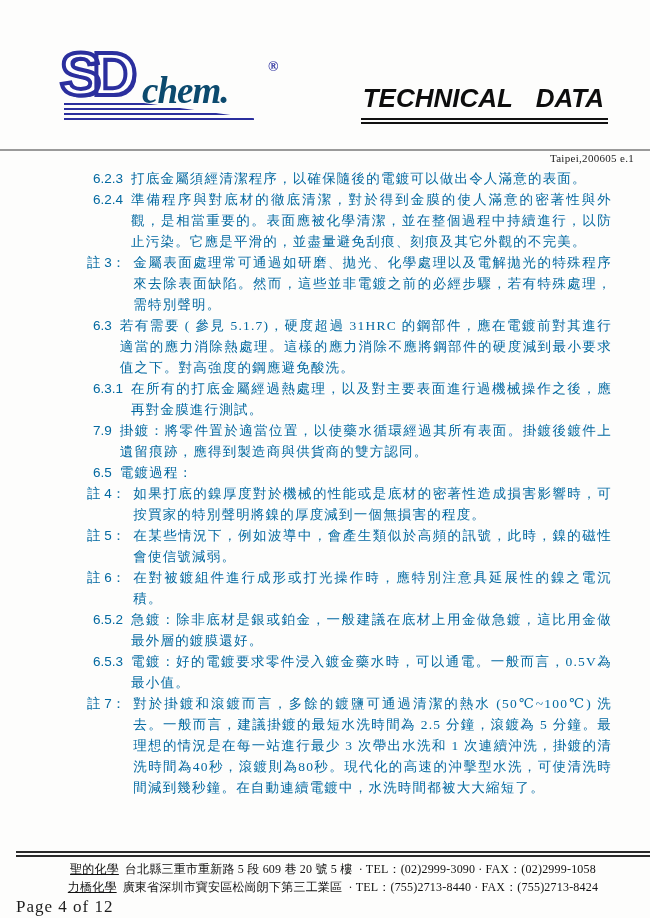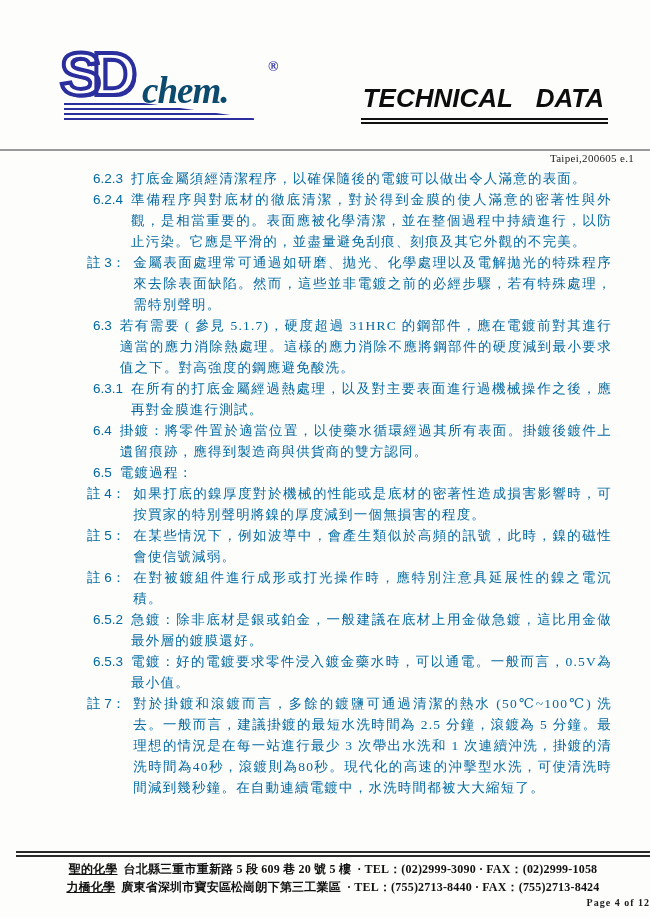--- a/index.html
+++ b/index.html
@@ -51,32 +51,32 @@
   .item.note{margin-left:-6px;}
   .item-label{
     white-space:nowrap; padding-right:8px; flex:0 0 auto;
     font-family:"Liberation Sans","DejaVu Sans",sans-serif; font-size:13.5px;
   }
   .item-text{
     flex:1; text-align:justify; letter-spacing:1.2px;
     font-family:"Liberation Serif","DejaVu Serif",serif;
   }
   
-  .footer{position:absolute; left:16px; right:0; top:851px;font-weight:bold;}
+  .footer{position:absolute; left:16px; right:0; top:851px;}
   .footer-rule{border-top:2px solid #2a2a2a; border-bottom:2px solid #2a2a2a; height:2px;}
   .footer-lines{margin-top:3px;}
   .footer-line{
     text-align:center; font-size:12px; line-height:18px; color:#111;
     letter-spacing:0.2px; white-space:nowrap;
   }
   .company-name{text-decoration:underline;}
   .company-address{margin-left:6px;}
   .contact-sep{margin:0 3px;}
   .page-number{
-    text-align:right; font-size:10px; margin-top:1px; letter-spacing:1px;
+    text-align:left; font-size:17px; margin-top:1px; letter-spacing:1px;
   }
 </style>
 </head>
 <body>
 
 <div class="page">
 
   <div class="header">
     <div class="logo">
       <span class="logo-sd">SD</span>
@@ -107,21 +107,21 @@
       </div>
       <div class="item">
         <span class="item-label">6.3</span>
         <span class="item-text">若有需要 ( 參見 5.1.7)，硬度超過 31HRC 的鋼部件，應在電鍍前對其進行適當的應力消除熱處理。這樣的應力消除不應將鋼部件的硬度減到最小要求值之下。對高強度的鋼應避免酸洗。</span>
       </div>
       <div class="item">
         <span class="item-label">6.3.1</span>
         <span class="item-text">在所有的打底金屬經過熱處理，以及對主要表面進行過機械操作之後，應再對金膜進行測試。</span>
       </div>
       <div class="item">
-        <span class="item-label">6.4</span>
+        <span class="item-label">7.9</span>
         <span class="item-text">掛鍍：將零件置於適當位置，以使藥水循環經過其所有表面。掛鍍後鍍件上遺留痕跡，應得到製造商與供貨商的雙方認同。</span>
       </div>
       <div class="item">
         <span class="item-label">6.5</span>
         <span class="item-text">電鍍過程：</span>
       </div>
       <div class="item note">
         <span class="item-label">註 4：</span>
         <span class="item-text">如果打底的鎳厚度對於機械的性能或是底材的密著性造成損害影響時，可按買家的特別聲明將鎳的厚度減到一個無損害的程度。</span>
       </div>

